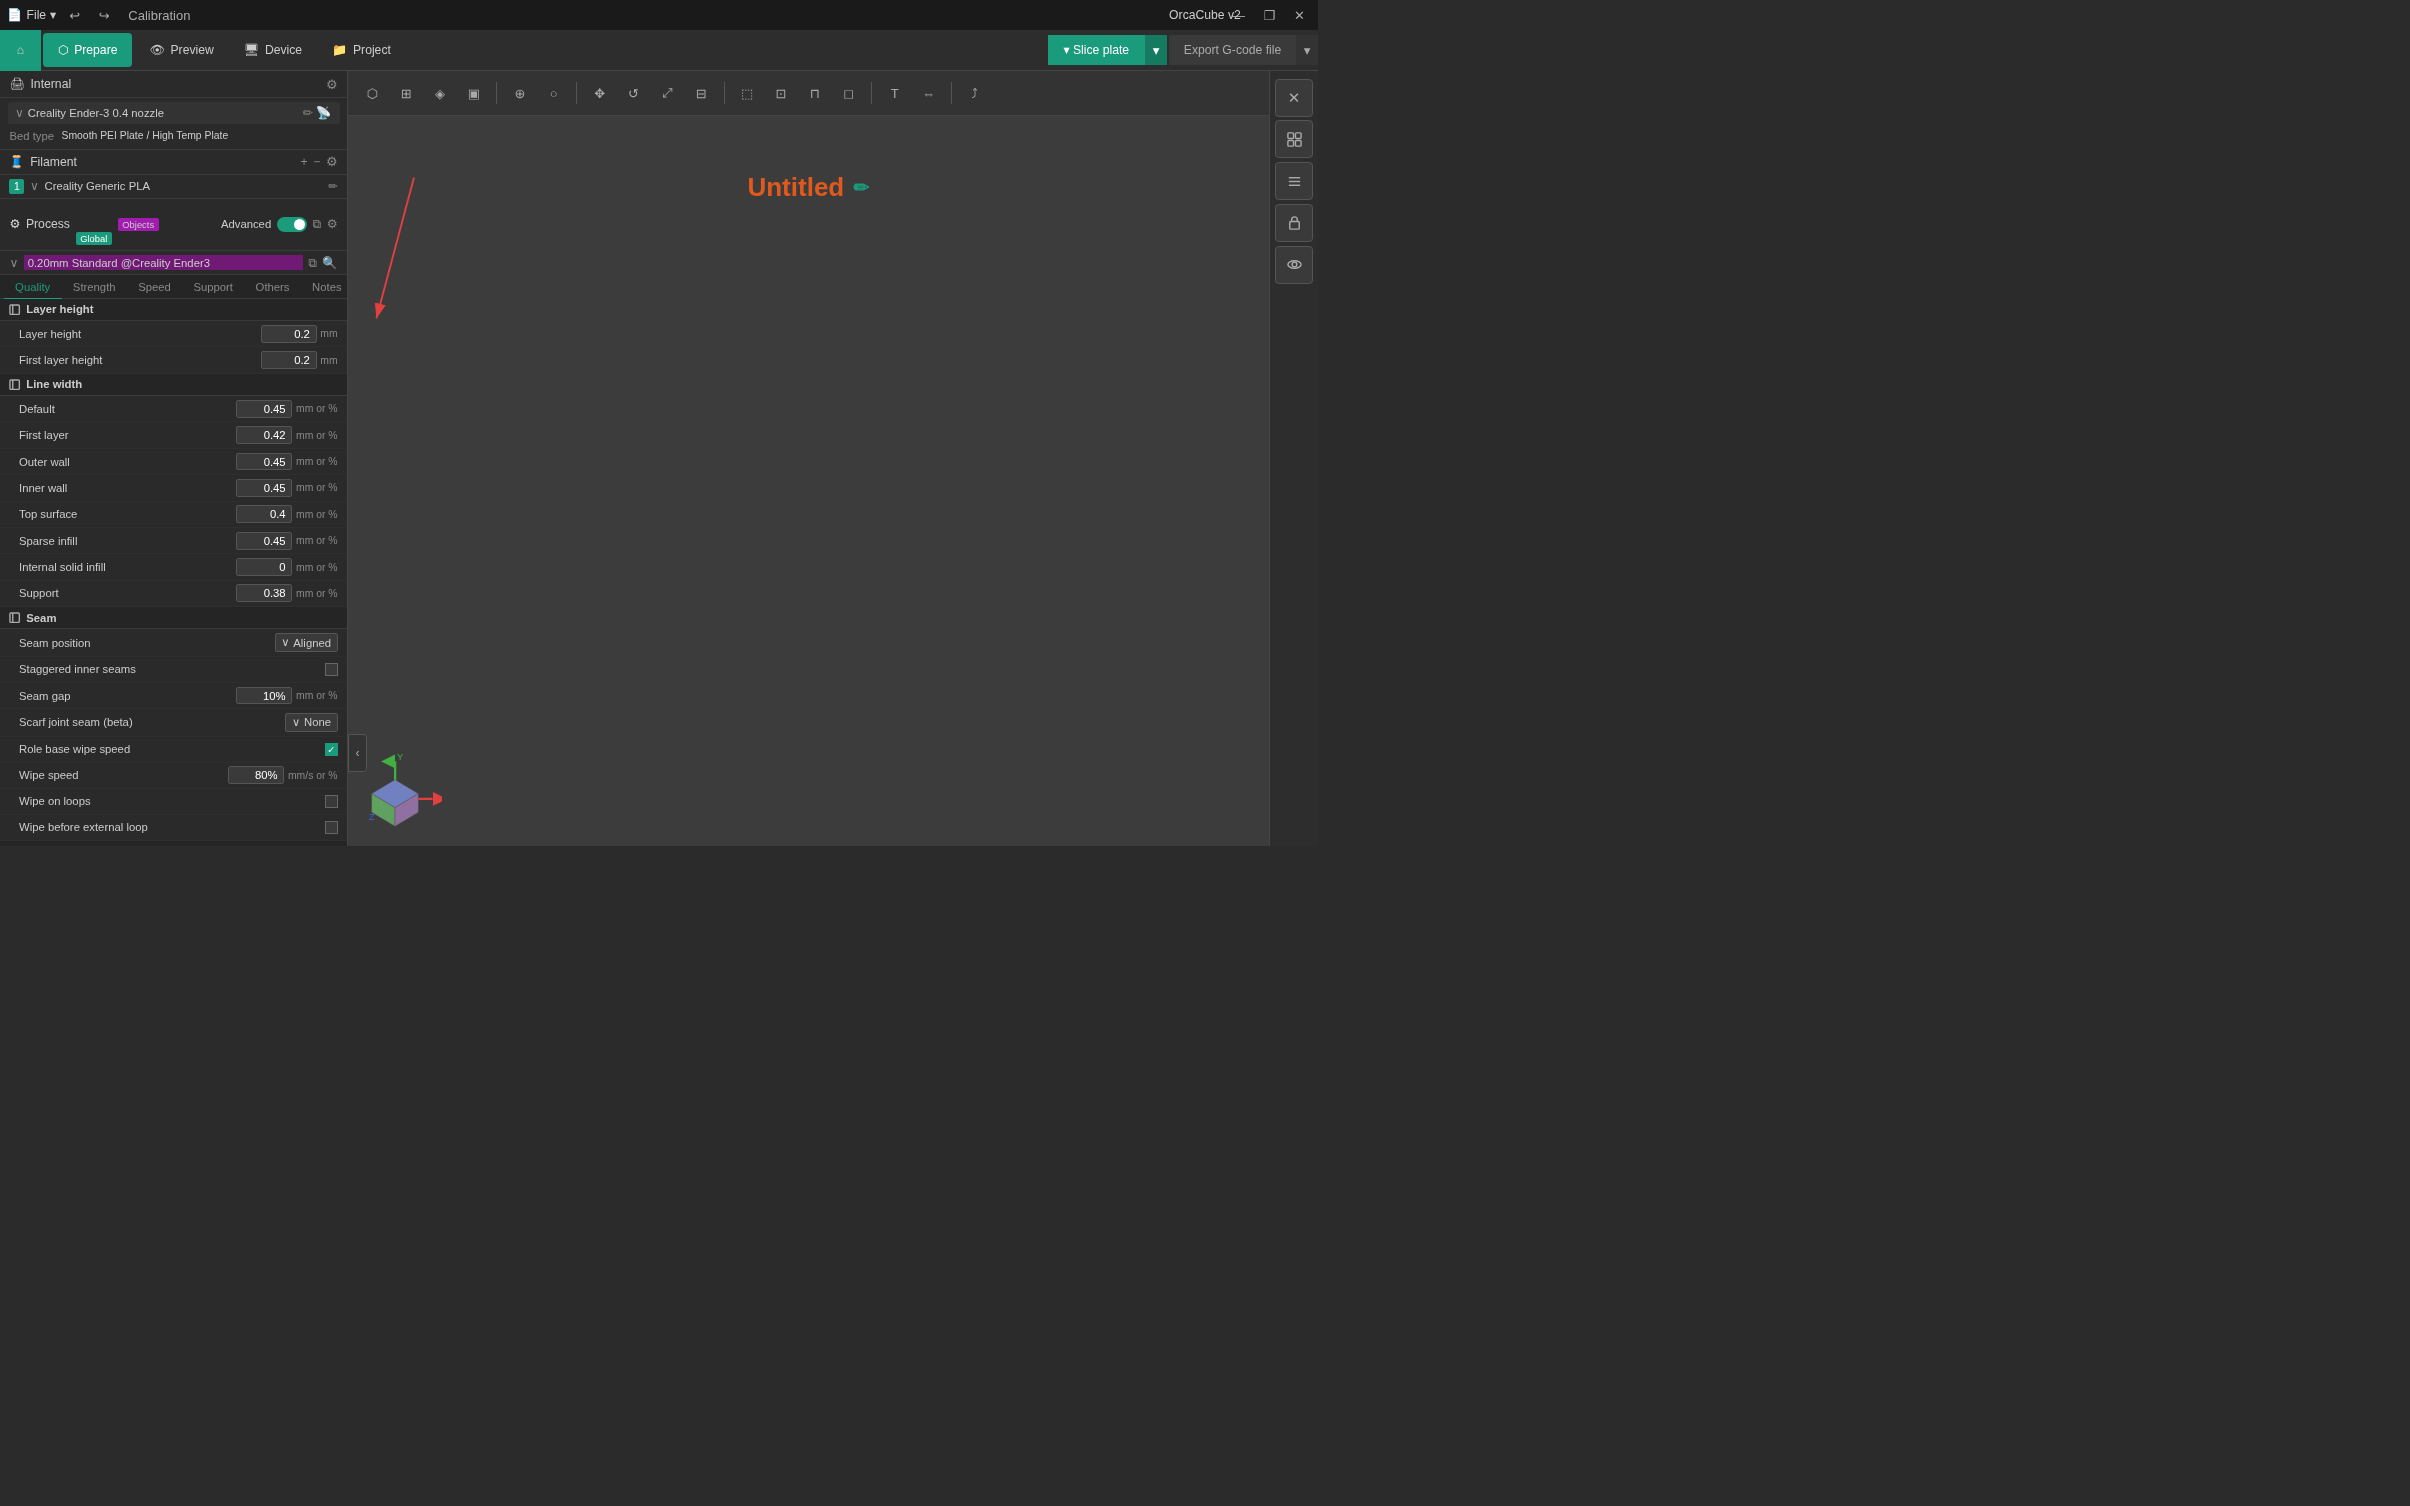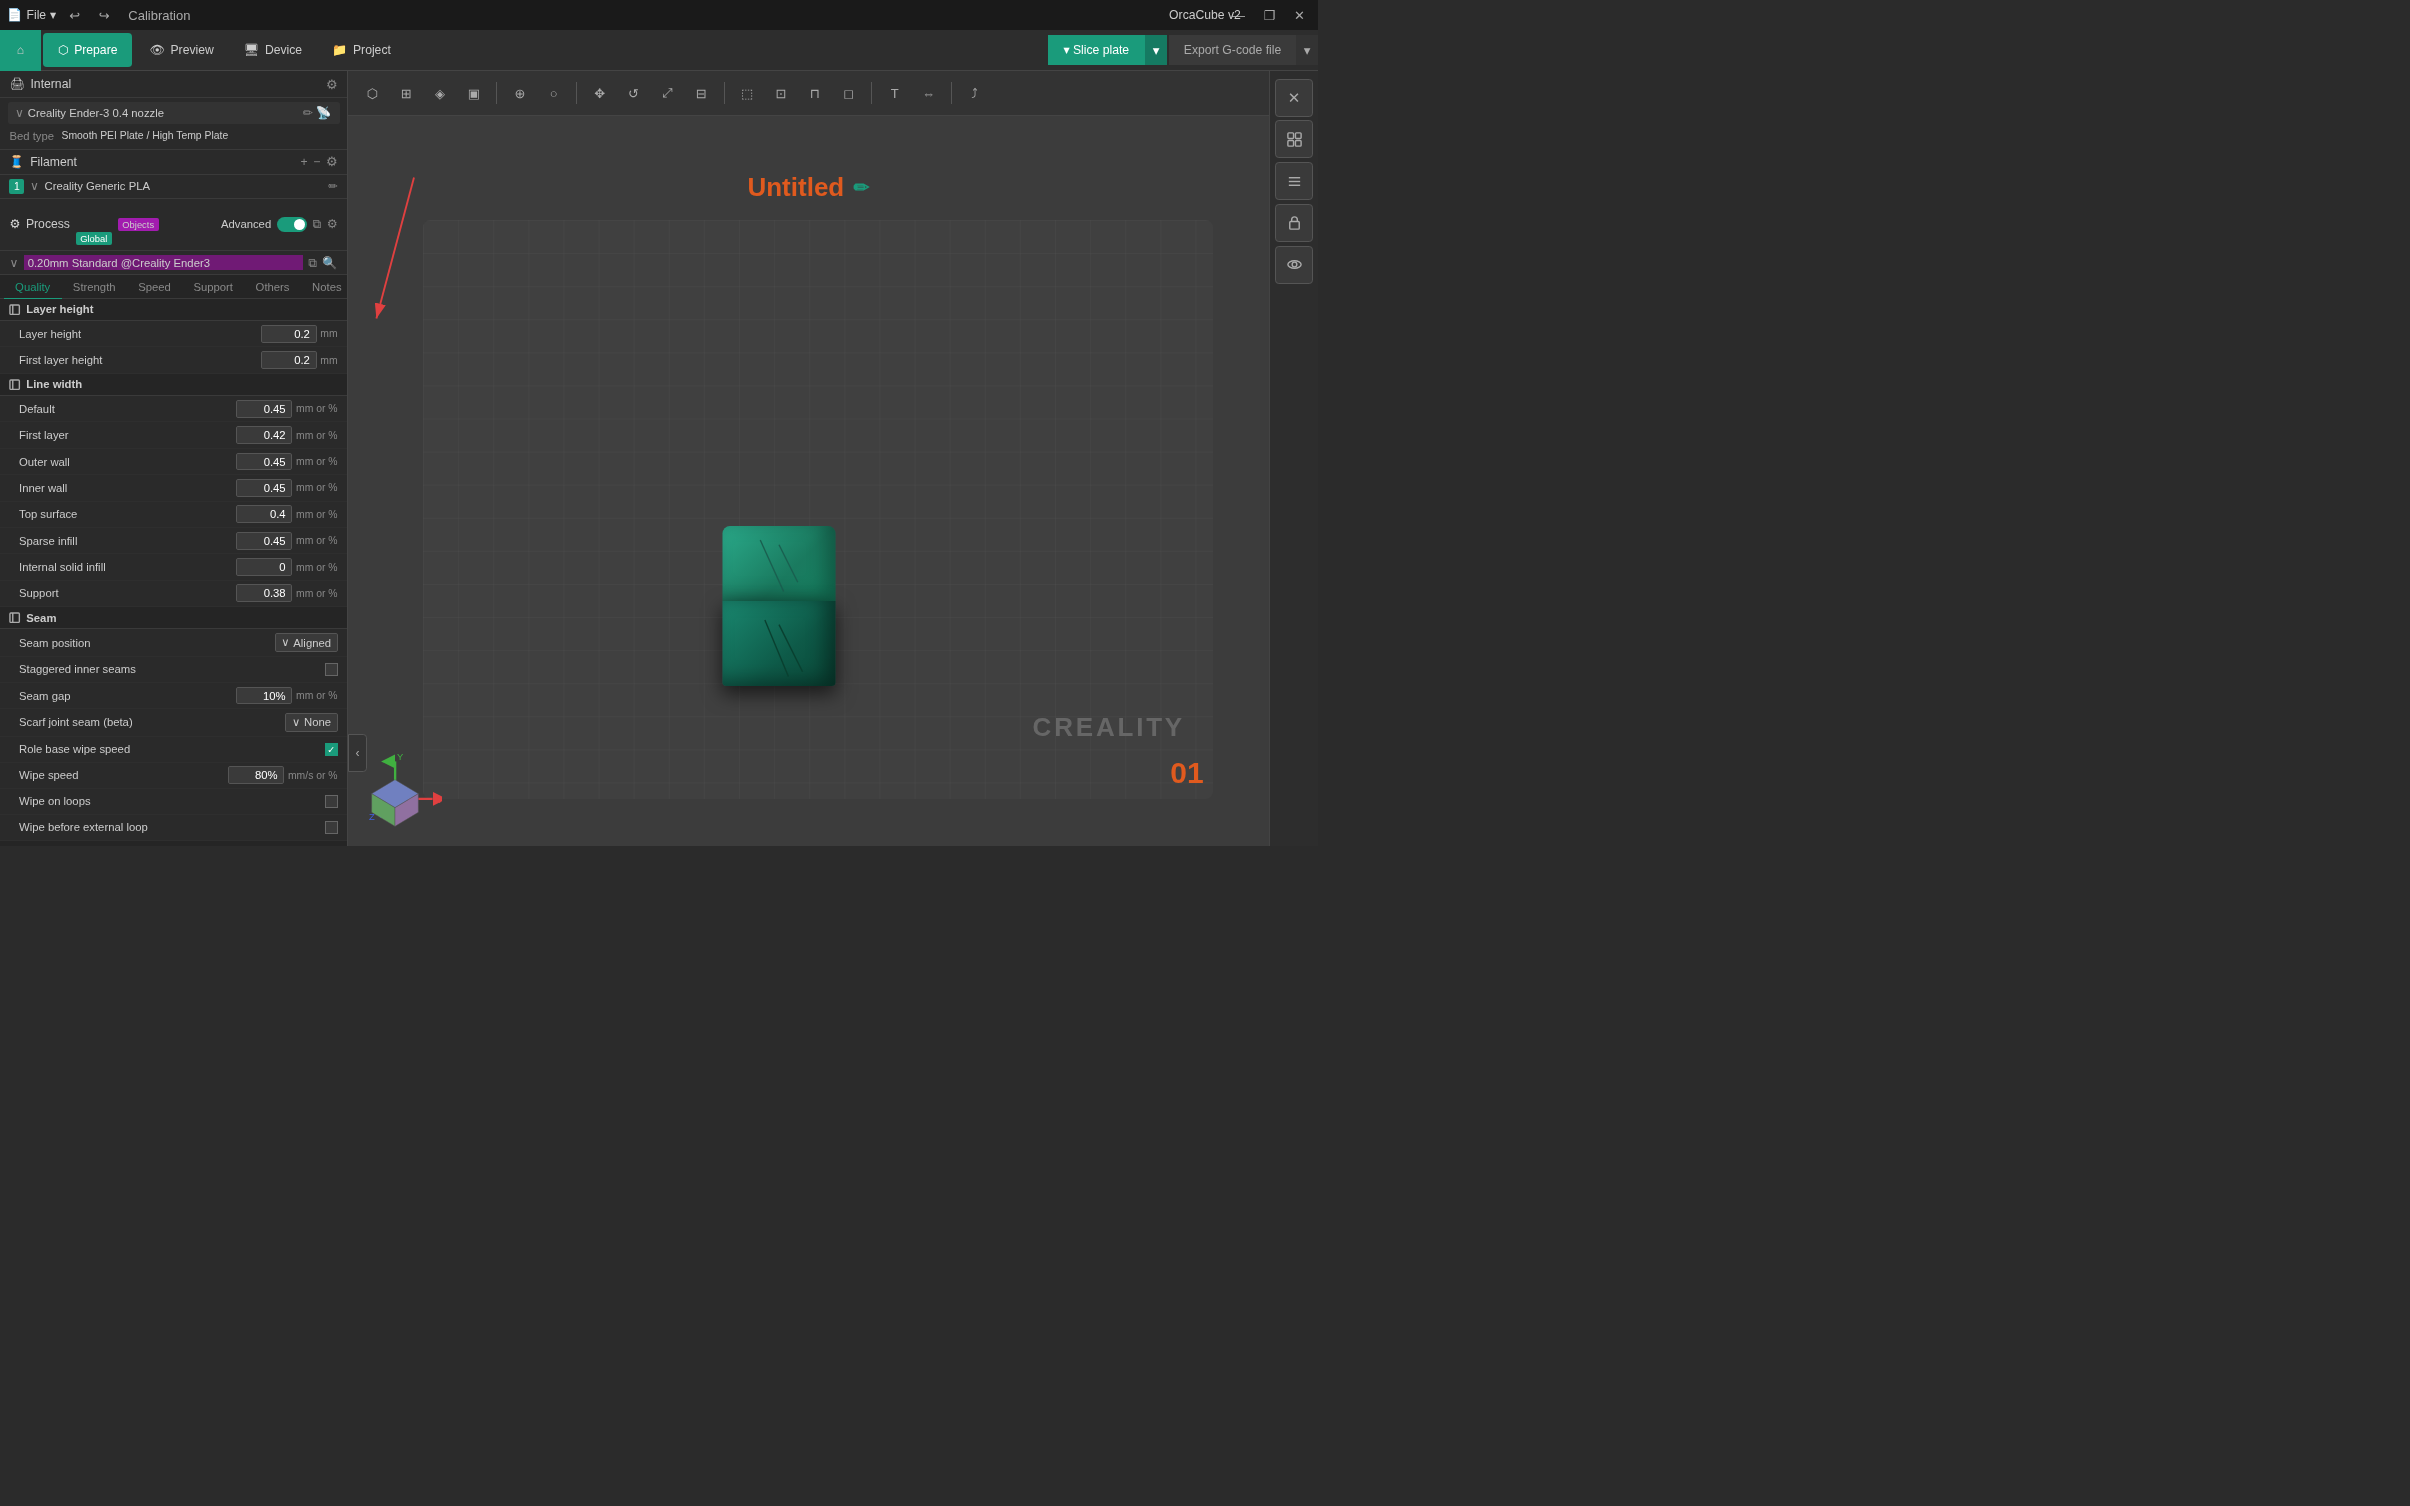--- a/index.html
+++ b/index.html
@@ -700,65 +700,20 @@
 
       <svg id="arrow-annotation" viewBox="0 0 200 200">
         <defs>
           <marker id="arrowhead" markerWidth="8" markerHeight="6" refX="8" refY="3" orient="auto">
             <polygon points="0 0, 8 3, 0 6" fill="#e04040"></polygon>
           </marker>
         </defs>
         <line x1="50" y1="10" x2="10" y2="160" stroke="#e04040" stroke-width="2" marker-end="url(#arrowhead)"></line>
       </svg>
 
-      <div id="bed-container">
-        <div id="bed-grid">
-          <svg class="grid-lines-svg" viewBox="0 0 900 700" preserveAspectRatio="none">
-            <defs>
-              <pattern id="grid" width="40" height="40" patternUnits="userSpaceOnUse">
-                <path d="M 40 0 L 0 0 0 40" fill="none" stroke="#555" stroke-width="0.5"></path>
-              </pattern>
-            </defs>
-            <rect width="900" height="700" fill="url(#grid)"></rect>
-          </svg>
-
-          <div style="position:absolute; bottom:113px; left:45%; transform:translateX(-50%);">
-
-            <div style="
-              width: 113px; height: 75px;
-              background: linear-gradient(135deg, #2aaa8a 0%, #1a7a5f 60%, #158060 100%);
-              border-radius: 7.5px 7.5px 0 0;
-              position: relative;
-              box-shadow: inset -9.4px -4.7px 19px rgba(0,0,0,0.3);
-            ">
-
-              <svg style="position:absolute;top:0;left:0;width:100%;height:100%;" viewBox="0 0 120 80" width="113" height="75">
-                <line x1="60" y1="20" x2="80" y2="60" stroke="#1a6050" stroke-width="1.5"></line>
-                <line x1="40" y1="15" x2="65" y2="70" stroke="#1a6050" stroke-width="1.5"></line>
-              </svg>
-            </div>
-
-            <div style="
-              width: 113px; height: 85px;
-              background: linear-gradient(135deg, #1a8870 0%, #0e5a48 60%, #0a4838 100%);
-              position: relative;
-              border-radius: 0 0 3.8px 3.8px;
-              box-shadow: inset -9.4px -4.7px 19px rgba(0,0,0,0.4), 0 7.5px 19px rgba(0,0,0,0.6);
-            ">
-              <svg style="position:absolute;top:0;left:0;width:100%;height:100%;" viewBox="0 0 120 90" width="113" height="85">
-                <line x1="60" y1="25" x2="85" y2="75" stroke="#0a4030" stroke-width="1.5"></line>
-                <line x1="45" y1="20" x2="70" y2="80" stroke="#0a4030" stroke-width="1.5"></line>
-              </svg>
-            </div>
-          </div>
-
-          <div id="creality-mark">CREALITY</div>
-          <div id="plate-num">01</div>
-        </div>
-      </div>
 
       <svg id="axis-indicator" viewBox="0 0 80 80" style="font-size:13px">
 
         <line x1="30" y1="50" x2="30" y2="10" stroke="#40b040" stroke-width="2.5" marker-end="url(#ay)"></line>
 
         <line x1="30" y1="50" x2="70" y2="50" stroke="#e04040" stroke-width="2.5" marker-end="url(#ax)"></line>
 
         <line x1="30" y1="50" x2="10" y2="65" stroke="#4060e0" stroke-width="2.5" marker-end="url(#az)"></line>
         <defs>
           <marker id="ay" markerWidth="6" markerHeight="6" refX="3" refY="6" orient="auto">

